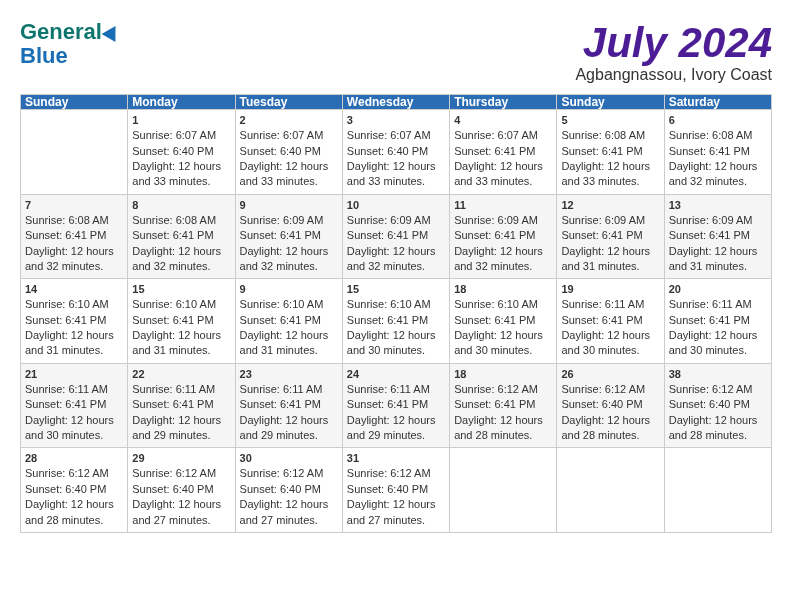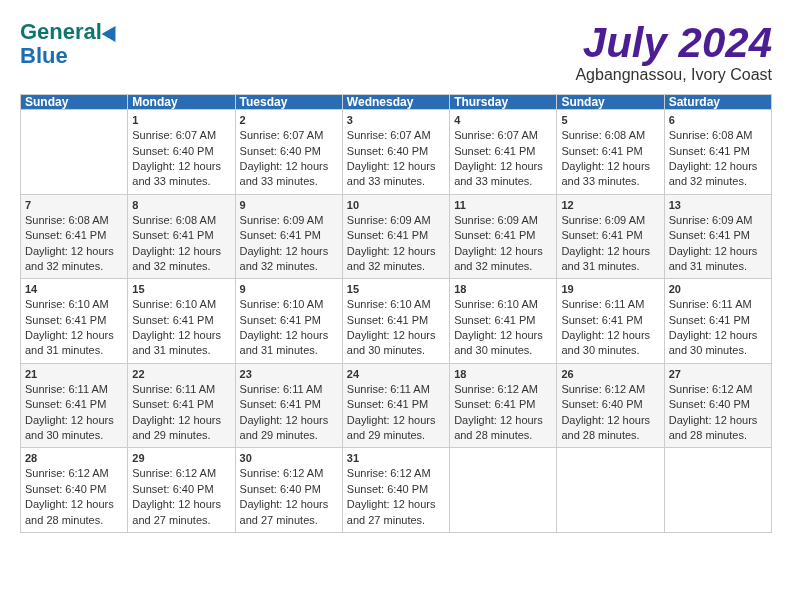--- a/index.html
+++ b/index.html
@@ -286,21 +286,21 @@
             Sunrise: 6:12 AM<br>Sunset: 6:41 PM<br>Daylight: 12 hours and 28 minutes.
           </div>
         </td>
         <td>
           <div class="day-number">26</div>
           <div class="day-info">
             Sunrise: 6:12 AM<br>Sunset: 6:40 PM<br>Daylight: 12 hours and 28 minutes.
           </div>
         </td>
         <td>
-          <div class="day-number">27</div>
+          <div class="day-number">38</div>
           <div class="day-info">
             Sunrise: 6:12 AM<br>Sunset: 6:40 PM<br>Daylight: 12 hours and 28 minutes.
           </div>
         </td>
       </tr>
       <tr>
         <td>
           <div class="day-number">28</div>
           <div class="day-info">
             Sunrise: 6:12 AM<br>Sunset: 6:40 PM<br>Daylight: 12 hours and 28 minutes.

